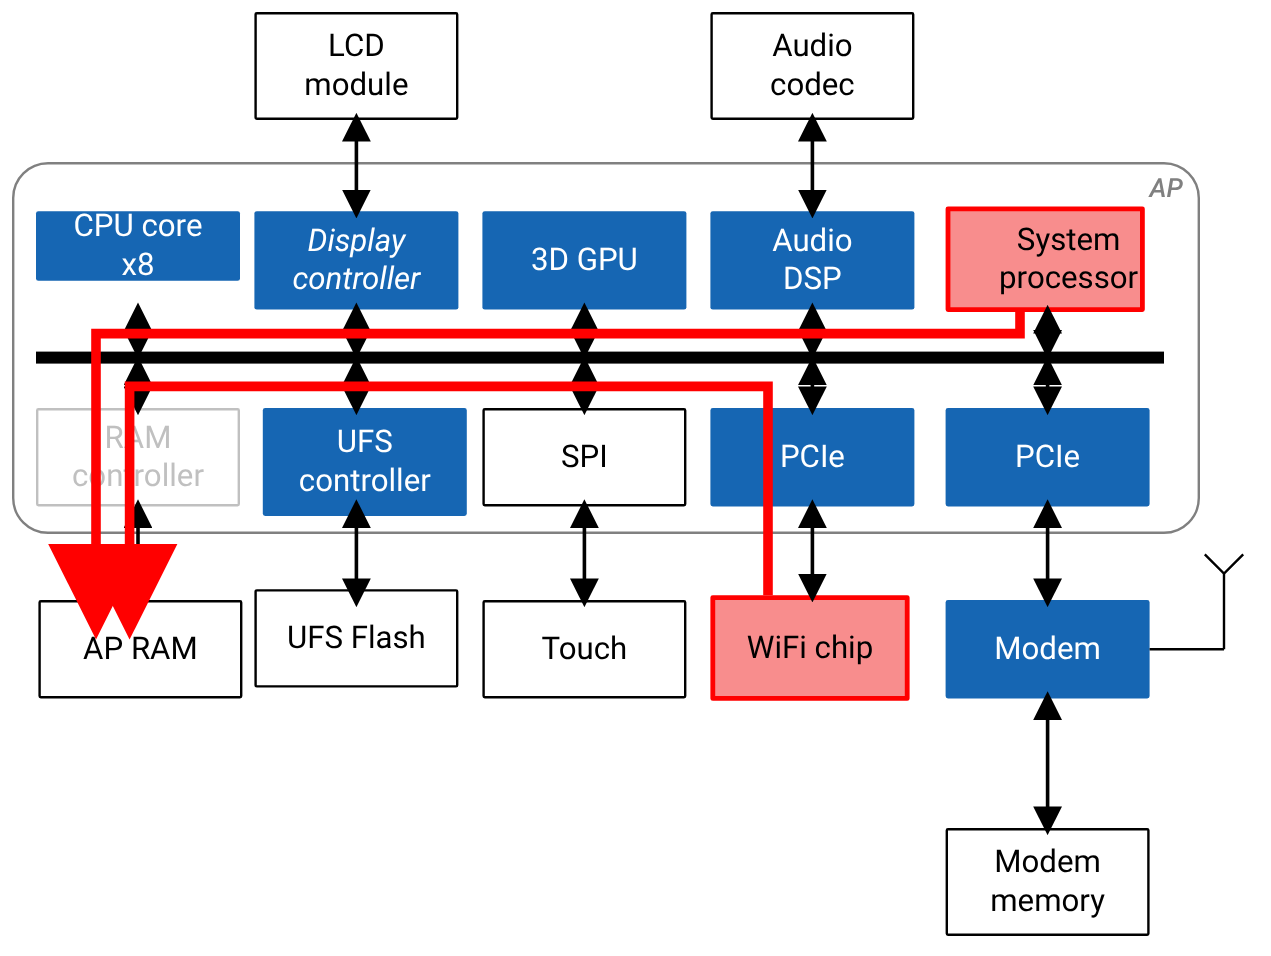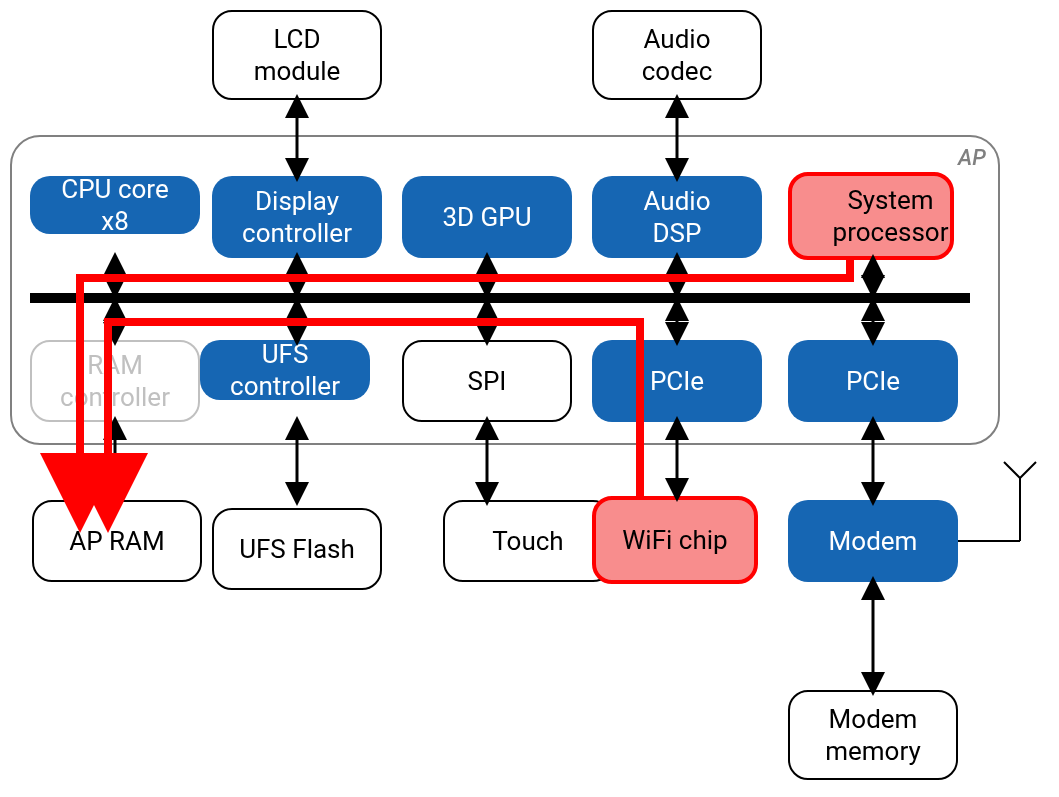--- a/index.html
+++ b/index.html
@@ -11,21 +11,21 @@
     position: relative;
   }
   .block {
     position: absolute;
     display: flex;
     align-items: center;
     justify-content: center;
     text-align: center;
     font-size: 26px;
     line-height: 1.25;
-    border-radius: 20px;
+    border-radius: 2px;
     padding: 4px;
   }
   .white-block {
     background: #fff;
     border: 2px solid #000;
     color: #000;
   }
   .blue-block {
     background: #1666b3;
     color: #fff;
@@ -72,41 +72,41 @@
 <div class="ap-container" style="left:10px; top:135px; width:990px; height:310px;"></div>
 <div class="ap-label" style="left:958px; top:145px;">AP</div>
 
 <div class="block white-block" style="left:212px; top:10px; width:170px; height:90px; white-space:pre-line;">LCD
 module</div>
 <div class="block white-block" style="left:592px; top:10px; width:170px; height:90px; white-space:pre-line;">Audio
 codec</div>
 
 <div class="block blue-block" style="left:30px; top:176px; width:170px; height:58px; white-space:pre-line;">CPU core
 x8</div>
-<div class="block blue-block" style="left:212px; top:176px; width:170px; height:82px; white-space:pre-line;">Display
+<div class="block blue-block" style="left:212px; top:176px; width:170px; height:82px; white-space:pre-line;font-style:italic;">Display
 controller</div>
 <div class="block blue-block" style="left:402px; top:176px; width:170px; height:82px;">3D GPU</div>
 <div class="block blue-block" style="left:592px; top:176px; width:170px; height:82px; white-space:pre-line;">Audio
 DSP</div>
 <div class="block red-block" style="left:788px; top:172px; width:166px; height:88px; white-space:pre-line;padding-left:43px;">System
 processor</div>
 
 <div class="bus" style="left:30px; top:293px; width:940px; height:10px;"></div>
 
 <div class="block ram-ctrl" style="left:30px; top:340px; width:170px; height:82px; white-space:pre-line;">RAM
 controller</div>
-<div class="block blue-block" style="left:200px; top:340px; width:170px; height:60px; white-space:pre-line;">UFS
+<div class="block blue-block" style="left:219px; top:340px; width:170px; height:90px; white-space:pre-line;">UFS
 controller</div>
 <div class="block white-block" style="left:402px; top:340px; width:170px; height:82px;">SPI</div>
 <div class="block blue-block" style="left:592px; top:340px; width:170px; height:82px;">PCIe</div>
 <div class="block blue-block" style="left:788px; top:340px; width:170px; height:82px;">PCIe</div>
 
 <div class="block white-block" style="left:32px; top:500px; width:170px; height:82px;">AP RAM</div>
-<div class="block white-block" style="left:212px; top:508px; width:170px; height:82px;">UFS Flash</div>
-<div class="block white-block" style="left:402px; top:500px; width:170px; height:82px;margin-left:41px;">Touch</div>
+<div class="block white-block" style="left:212px; top:491px; width:170px; height:82px;">UFS Flash</div>
+<div class="block white-block" style="left:402px; top:500px; width:170px; height:82px;">Touch</div>
 <div class="block red-block" style="left:592px; top:496px; width:166px; height:88px;">WiFi chip</div>
 <div class="block blue-block" style="left:788px; top:500px; width:170px; height:82px;">Modem</div>
 
 <div class="block white-block" style="left:788px; top:690px; width:170px; height:90px; white-space:pre-line;">Modem
 memory</div>
 
 <svg class="overlay" viewBox="0 0 1059 797">
   <defs>
     <marker id="arrowhead" markerWidth="8" markerHeight="8" refX="6" refY="4" orient="auto">
       <path d="M0,0 L8,4 L0,8 Z" fill="#000"></path>

